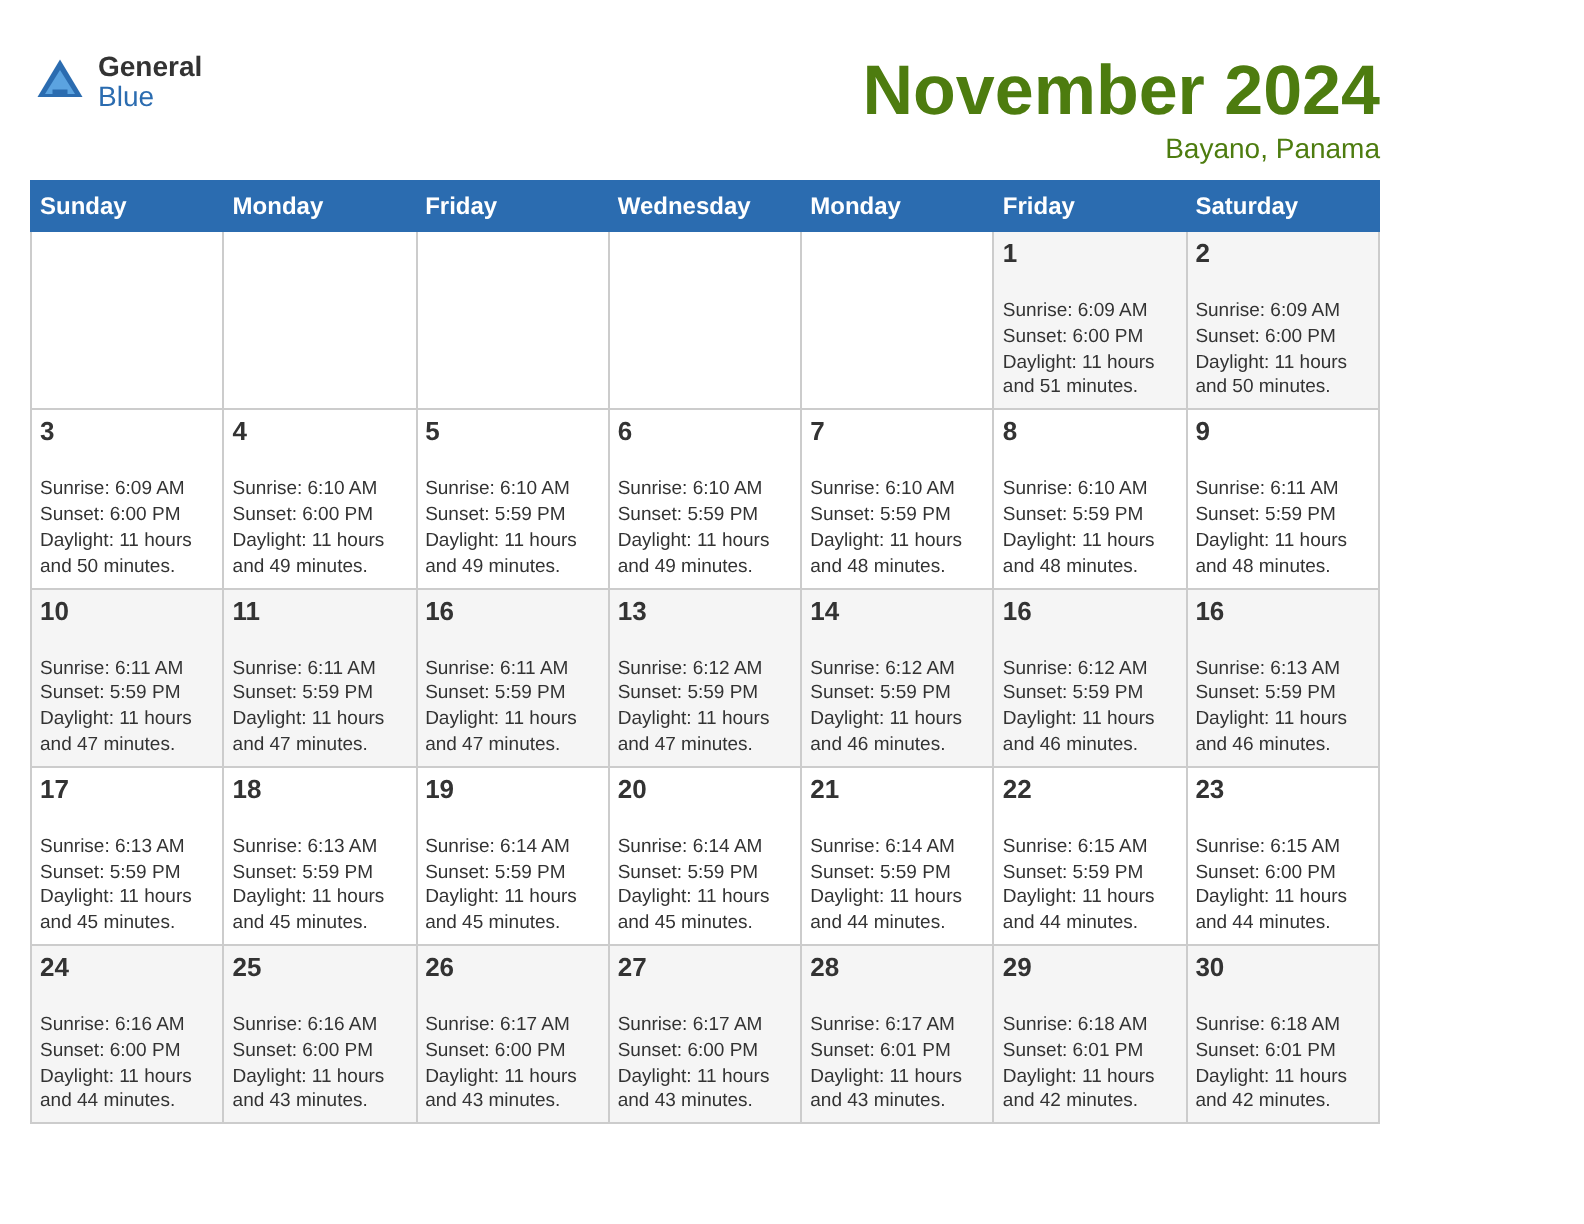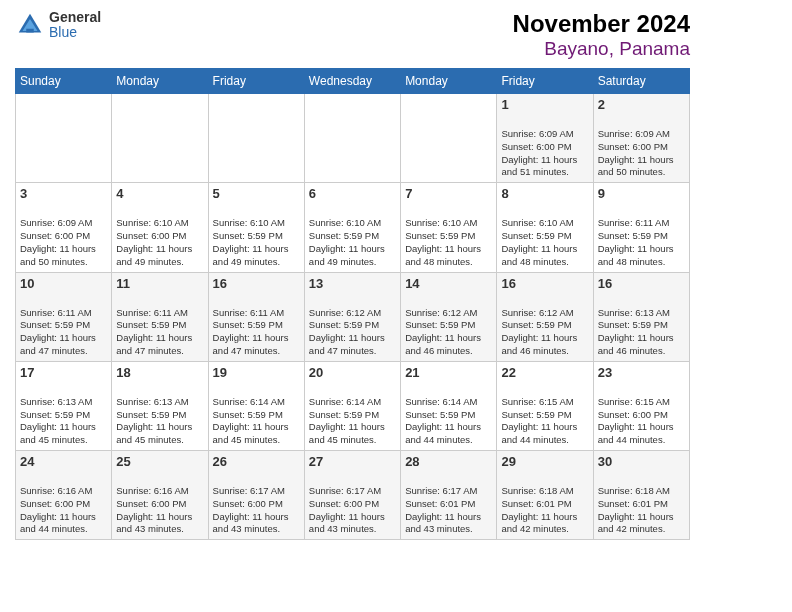--- a/index.html
+++ b/index.html
@@ -6,21 +6,21 @@
     body {
       font-family: Arial, sans-serif;
       background: #fff;
       width: 792px;
       height: 612px;
       overflow: hidden;
     }
     .page {
       width: 705px;
       height: 612px;
-      padding: 10px 15px;
+      padding: 26px 15px;
     }
     .header {
       display: flex;
       justify-content: space-between;
       align-items: flex-start;
       margin-bottom: 8px;
     }
     .logo {
       display: flex;
       align-items: center;
@@ -42,38 +42,38 @@
       color: #2b6cb0;
     }
     .logo-icon {
       width: 30px;
       height: 30px;
     }
     .title-block {
       text-align: right;
     }
     .calendar-title {
-      font-size: 24px;
+      font-size: 35px;
       font-weight: bold;
-      color: #000000;
+      color: #4d7c0f;
     }
     .calendar-subtitle {
-      font-size: 19px;
-      color: #701a75;
+      font-size: 14px;
+      color: #4d7c0f;
     }
     table {
       width: 100%;
       border-collapse: collapse;
       table-layout: fixed;
     }
     thead th {
       background-color: #2b6cb0;
       color: #fff;
       font-size: 12px;
-      font-weight: normal;
+      font-weight: bold;
       padding: 5px 4px;
       text-align: left;
       border: 1px solid #2b6cb0;
       margin-top: 46px;
     }
     tbody td {
       border: 1px solid #ccc;
       vertical-align: top;
       padding: 3px 4px;
       font-size: 10px;

